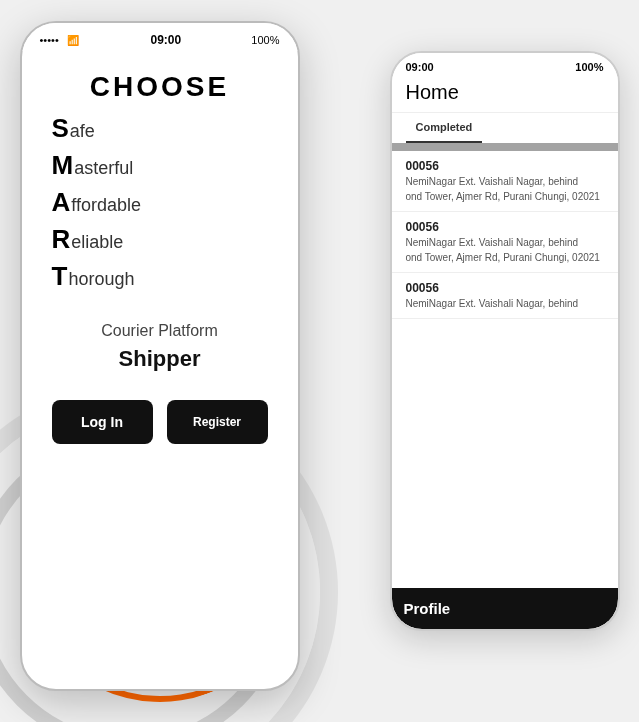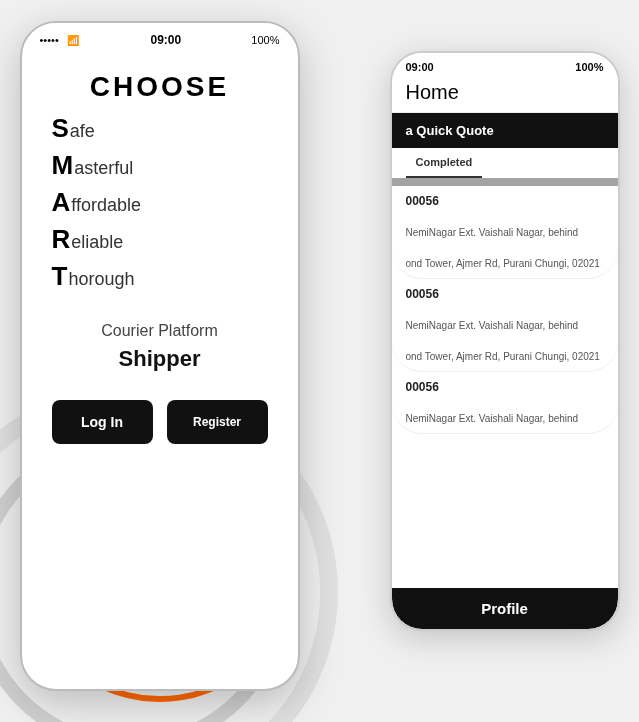--- a/index.html
+++ b/index.html
@@ -129,44 +129,42 @@
 
     .phone-back-tab.active {
       color: #333;
       border-bottom: 2px solid #333;
       font-weight: 600;
     }
 
     .order-item {
       border-bottom: 1px solid #eee;
       padding: 8px 14px;
-      border-radius: 30px;
     }
 
     .order-item-id {
       font-size: 12px;
       font-weight: 700;
       color: #222;
     }
 
     .order-item-addr {
       font-size: 10px;
       color: #555;
-      margin-top: 18px;
+      margin-top: 2px;
       line-height: 1.3;
     }
 
     .phone-back-footer {
       position: absolute;
       bottom: 0;
       left: 0;
       right: 0;
       background: #111;
       color: #fff;
-      text-align: center;
       padding: 12px;
       font-size: 15px;
       font-weight: 600;
       border-radius: 0 0 30px 30px;
     }
 
     
     .phone-front {
       position: absolute;
       top: 0px;
@@ -298,21 +296,20 @@
 <div class="orange-arc"></div>
 
 <div class="scene">
 
   <div class="phone-back">
     <div class="phone-back-statusbar">
       <span>09:00</span>
       <span>100%</span>
     </div>
     <div class="phone-back-header">Home</div>
-    <div class="phone-back-quick-quote">a Quick Quote</div>
     <div class="phone-back-tabs">
       <div class="phone-back-tab active">Completed</div>
     </div>
     <div class="order-item">
       <div class="order-item-id">00056</div>
       <div class="order-item-addr">NemiNagar Ext. Vaishali Nagar, behind</div>
       <div class="order-item-addr">ond Tower, Ajmer Rd, Purani Chungi, 02021</div>
     </div>
     <div class="order-item">
       <div class="order-item-id">00056</div>

